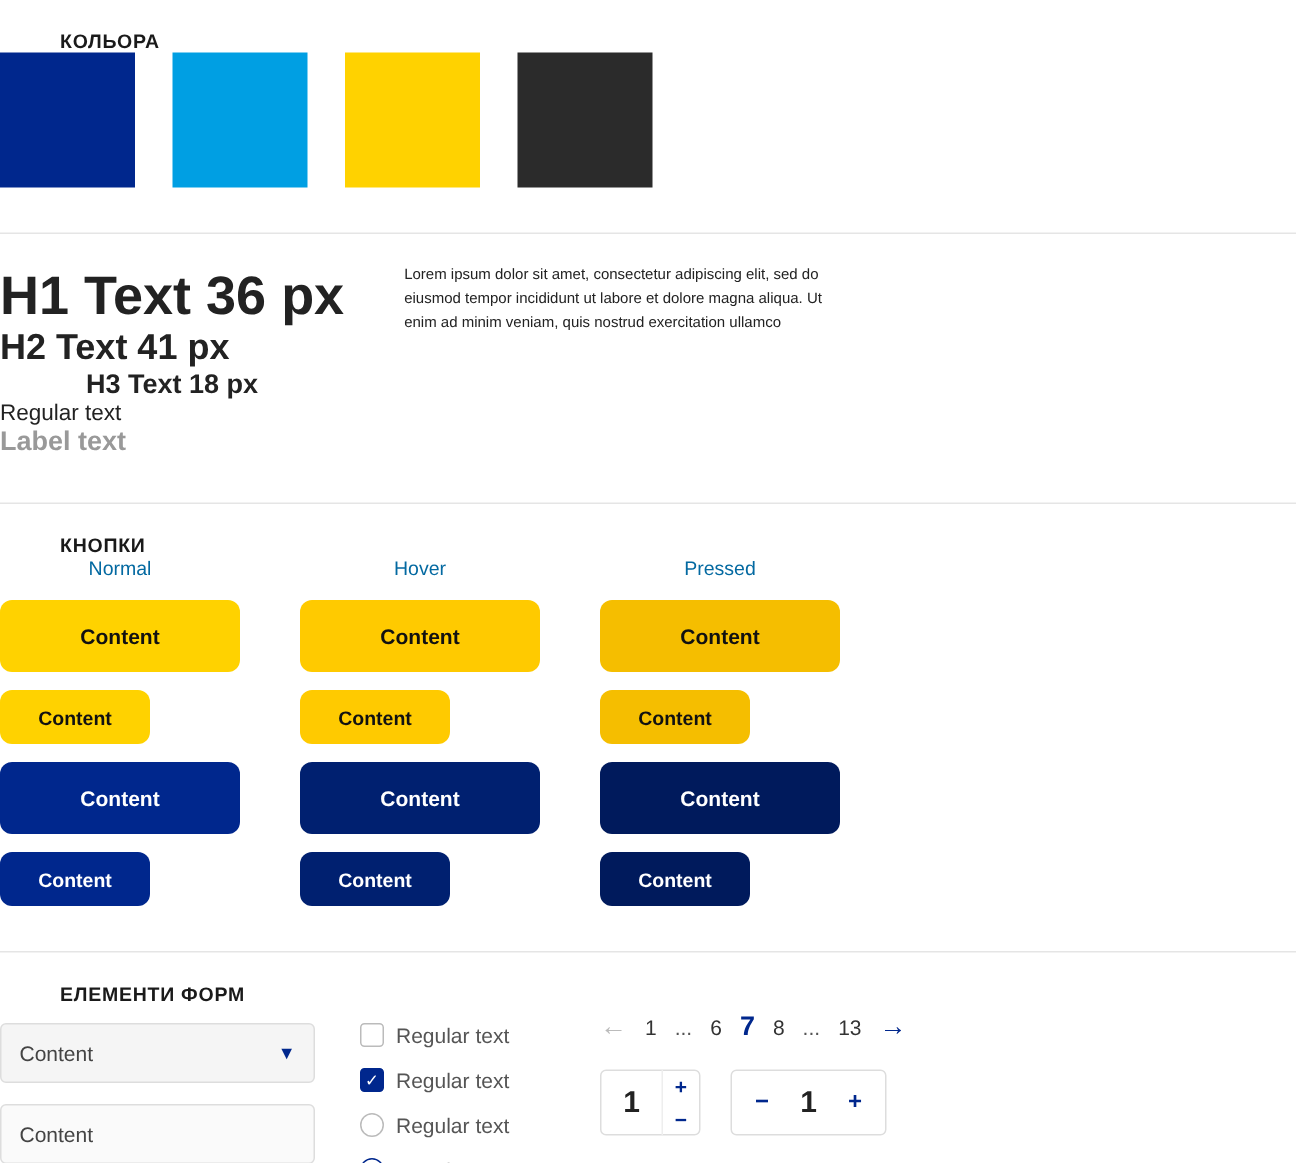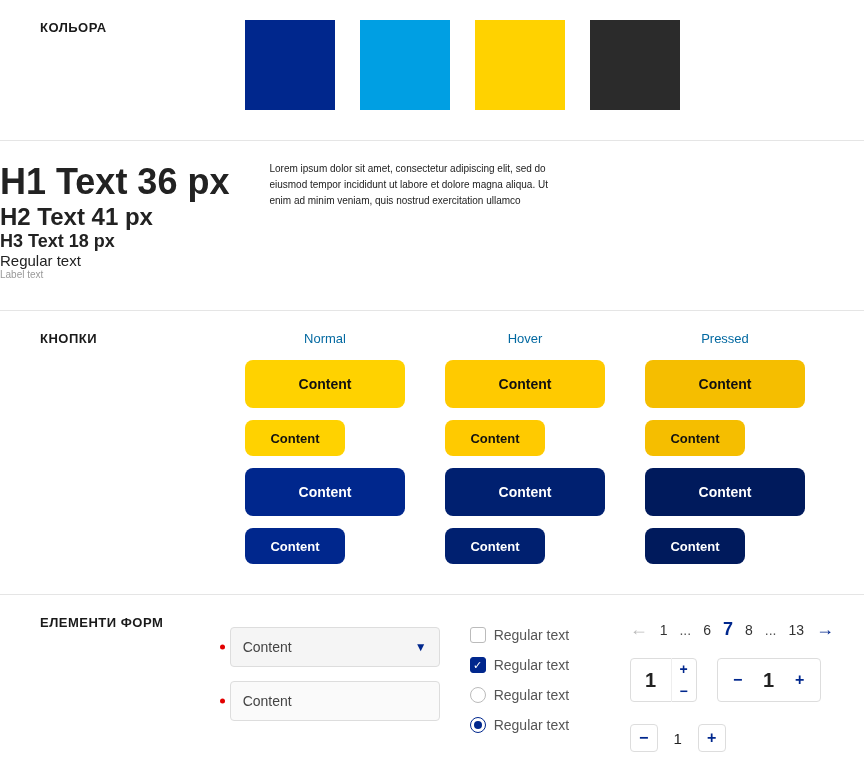--- a/index.html
+++ b/index.html
@@ -1,30 +1,30 @@
 <!DOCTYPE html>
 <html><head>
 <meta charset="utf-8">
 <style>
   * { box-sizing: border-box; margin: 0; padding: 0; }
   body { font-family: -apple-system, Arial, sans-serif; background: #fff; color: #222; width: 864px; }
-  .section { display: flex; border-bottom: 1px solid #e5e5e5; padding: 20px 0 30px 0; }
+  .section { display: flex; border-bottom: 1px solid #e5e5e5; padding: 20px 0 30px 0; flex-direction: column; }
   .section-label { width: 245px; font-size: 13px; font-weight: 900; letter-spacing: 0.5px; padding-left: 40px; color: #1a1a1a; }
   .section-body { flex: 1; padding-right: 30px; }
 
   .swatches { display: flex; gap: 25px; }
   .swatch { width: 90px; height: 90px; }
 
   .typo-row { display: flex; gap: 40px; }
   .typo-col { display: flex; flex-direction: column; }
   .h1 { font-size: 36px; font-weight: 900; }
   .h2 { font-size: 24px; font-weight: 900; }
-  .h3 { font-size: 18px; font-weight: 900; }
+  .h3 { font-size: 18px; font-weight: 900; text-align: center; }
   .reg { font-size: 15px; }
-  .lbl { font-size: 10px; color: #999; }
+  .lbl { font-size: 18px; color: #999; font-weight: bold; }
   .para { font-size: 10px; line-height: 1.6; max-width: 280px; }
 
   .btn-states { display: flex; gap: 40px; }
   .btn-col { display: flex; flex-direction: column; gap: 12px; width: 160px; }
   .state-lbl { font-size: 13px; color: #0369a1; margin-bottom: 2px; text-align: center; }
   .btn { border: none; border-radius: 8px; font-weight: 800; font-size: 14px; cursor: pointer; display: flex; align-items: center; justify-content: center; }
   .btn-y-lg { background: #ffd200; color: #111; height: 48px; width: 160px; }
   .btn-y-sm { background: #ffd200; color: #111; height: 36px; width: 100px; font-size: 13px; }
   .btn-b-lg { background: #00278d; color: #fff; height: 48px; width: 160px; }
   .btn-b-sm { background: #00278d; color: #fff; height: 36px; width: 100px; font-size: 13px; }

